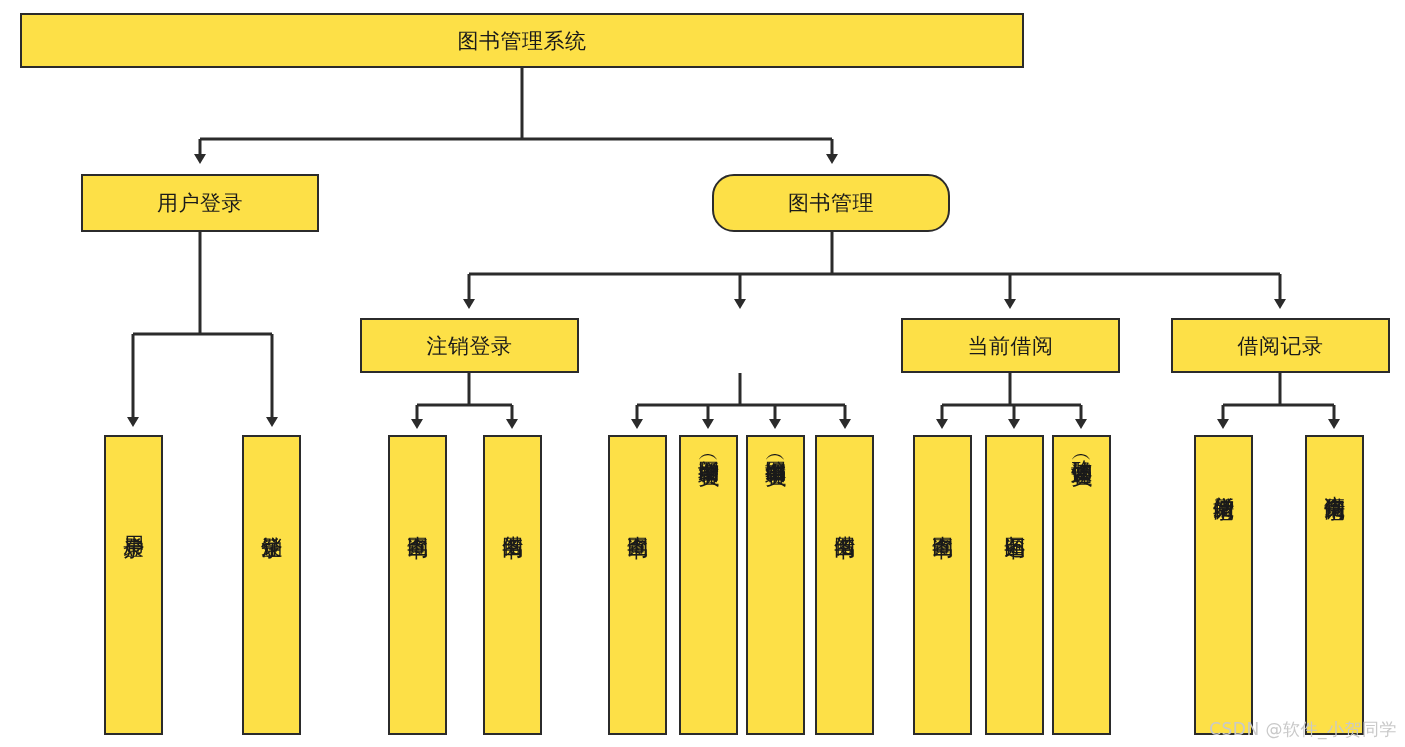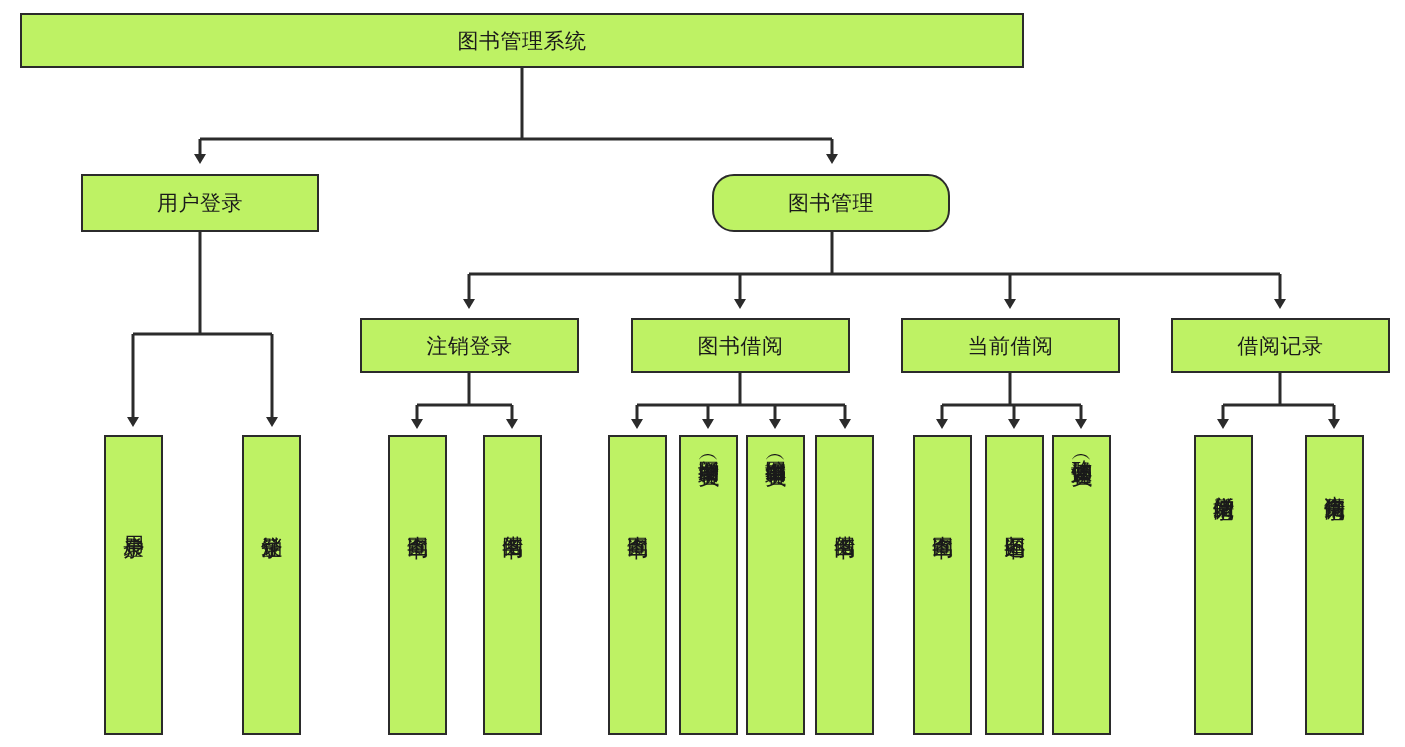--- a/index.html
+++ b/index.html
@@ -20,21 +20,21 @@
   svg.edges {
     position: absolute;
     left: 0;
     top: 0;
     width: 1405px;
     height: 747px;
   }
   .node {
     position: absolute;
     box-sizing: border-box;
-    background: #bef264;
+    background: #fde047;
     border: 2px solid #2b2b2b;
     display: flex;
     align-items: center;
     justify-content: center;
     color: #1a1a1a;
   }
   .node.horiz {
     font-size: 21px;
     letter-spacing: 0.5px;
   }
@@ -123,23 +123,20 @@
   <div class="node horiz" style="left:81px; top:174px; width:238px; height:58px;">
     <span>用户登录</span>
   </div>
   <div class="node horiz" style="left:712px; top:174px; width:238px; height:58px;border-radius:22px;">
     <span>图书管理</span>
   </div>
 
   <div class="node horiz" style="left:360px; top:318px; width:219px; height:55px;">
     <span>注销登录</span>
   </div>
-  <div class="node horiz" style="left:631px; top:318px; width:219px; height:55px;">
-    <span>图书借阅</span>
-  </div>
   <div class="node horiz" style="left:901px; top:318px; width:219px; height:55px;">
     <span>当前借阅</span>
   </div>
   <div class="node horiz" style="left:1171px; top:318px; width:219px; height:55px;">
     <span>借阅记录</span>
   </div>
 
   <div class="node vert" style="left:104px; top:435px; width:59px; height:300px; padding-top:82px;">
     <span class="vlabel">用户登录</span>
   </div>
@@ -177,14 +174,15 @@
     <span class="vlabel">确认归还（管理员）</span>
   </div>
 
   <div class="node vert" style="left:1194px; top:435px; width:59px; height:300px; padding-top:42px;">
     <span class="vlabel">新增借阅记录</span>
   </div>
   <div class="node vert" style="left:1305px; top:435px; width:59px; height:300px; padding-top:42px;">
     <span class="vlabel">查询借阅记录</span>
   </div>
 
+  <div class="watermark">CSDN @软件_小贺同学</div>
 
 </div>
 
 </body></html>

